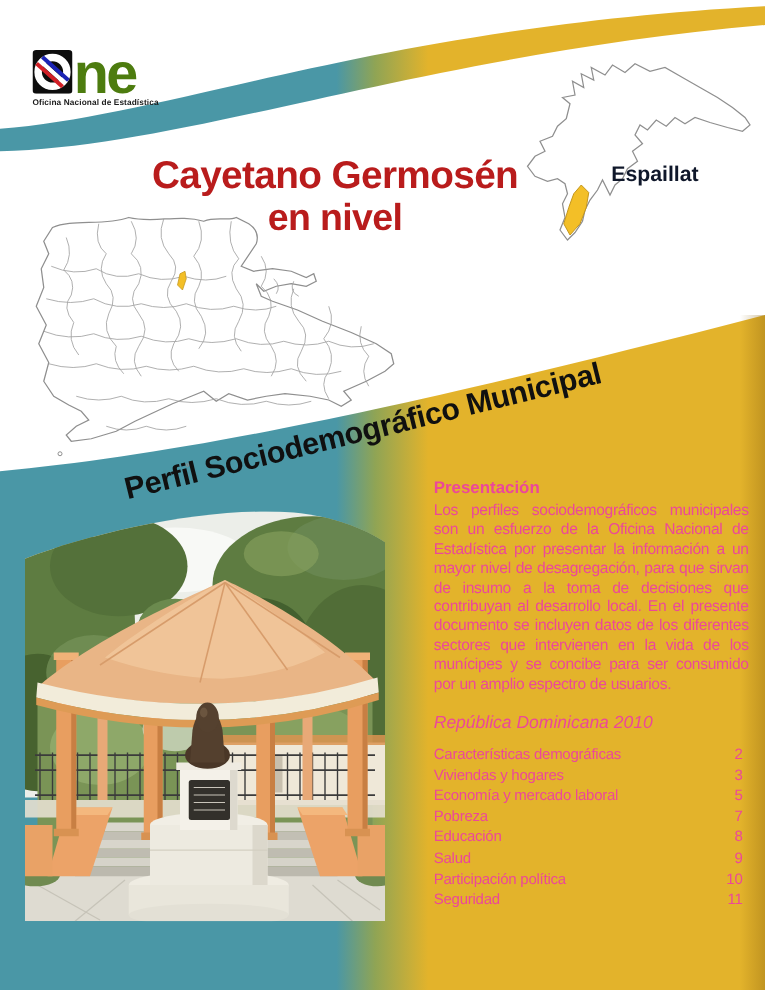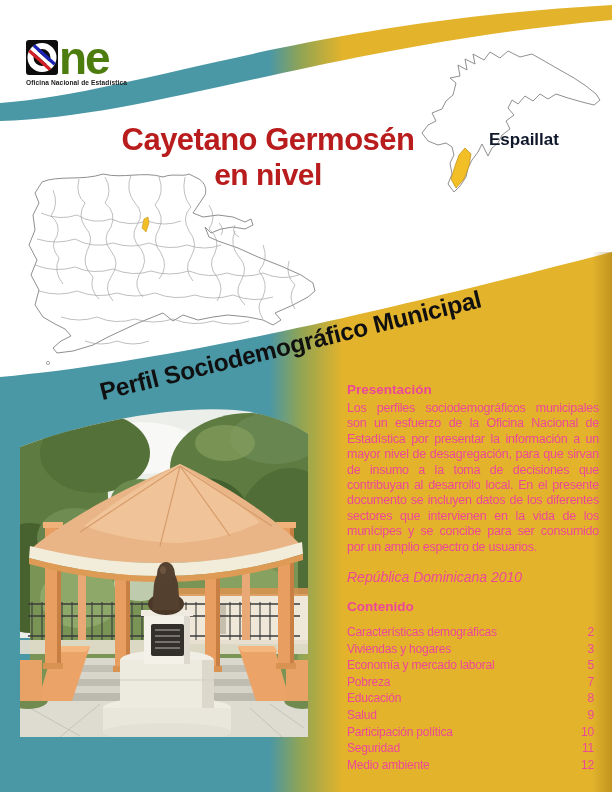--- a/index.html
+++ b/index.html
@@ -299,21 +299,20 @@
     <ellipse cx="143" cy="162" rx="3" ry="4" fill="#6B553F"></ellipse>
   </g>
 </svg>
 
 <div class="abs diag">Perfil Sociodemográfico Municipal</div>
 
 <div class="abs rightcol">
   <p class="rc-heading">Presentación</p>
   <p class="rc-body">Los perfiles sociodemográficos municipales son un esfuerzo de la Oficina Nacional de Estadística por presentar la información a un mayor nivel de desagregación, para que sirvan de insumo a la toma de decisiones que contribuyan al desarrollo local. En el presente documento se incluyen datos de los diferentes sectores que intervienen en la vida de los munícipes y se concibe para ser consumido por un amplio espectro de usuarios.</p>
   <div class="rc-edition">República Dominicana 2010</div>
-  <div class="rc-contents-heading">Contenido</div>
 
   <div class="toc">
     <div class="toc-row">
       <span>Características demográficas</span>
       <span class="toc-page">2</span>
     </div>
     <div class="toc-row">
       <span>Viviendas y hogares</span>
       <span class="toc-page">3</span>
     </div>
@@ -334,18 +333,14 @@
       <span class="toc-page">9</span>
     </div>
     <div class="toc-row">
       <span>Participación política</span>
       <span class="toc-page">10</span>
     </div>
     <div class="toc-row">
       <span>Seguridad</span>
       <span class="toc-page">11</span>
     </div>
-    <div class="toc-row">
-      <span>Medio ambiente</span>
-      <span class="toc-page">12</span>
-    </div>
   </div>
 </div>
 
 </body></html>

